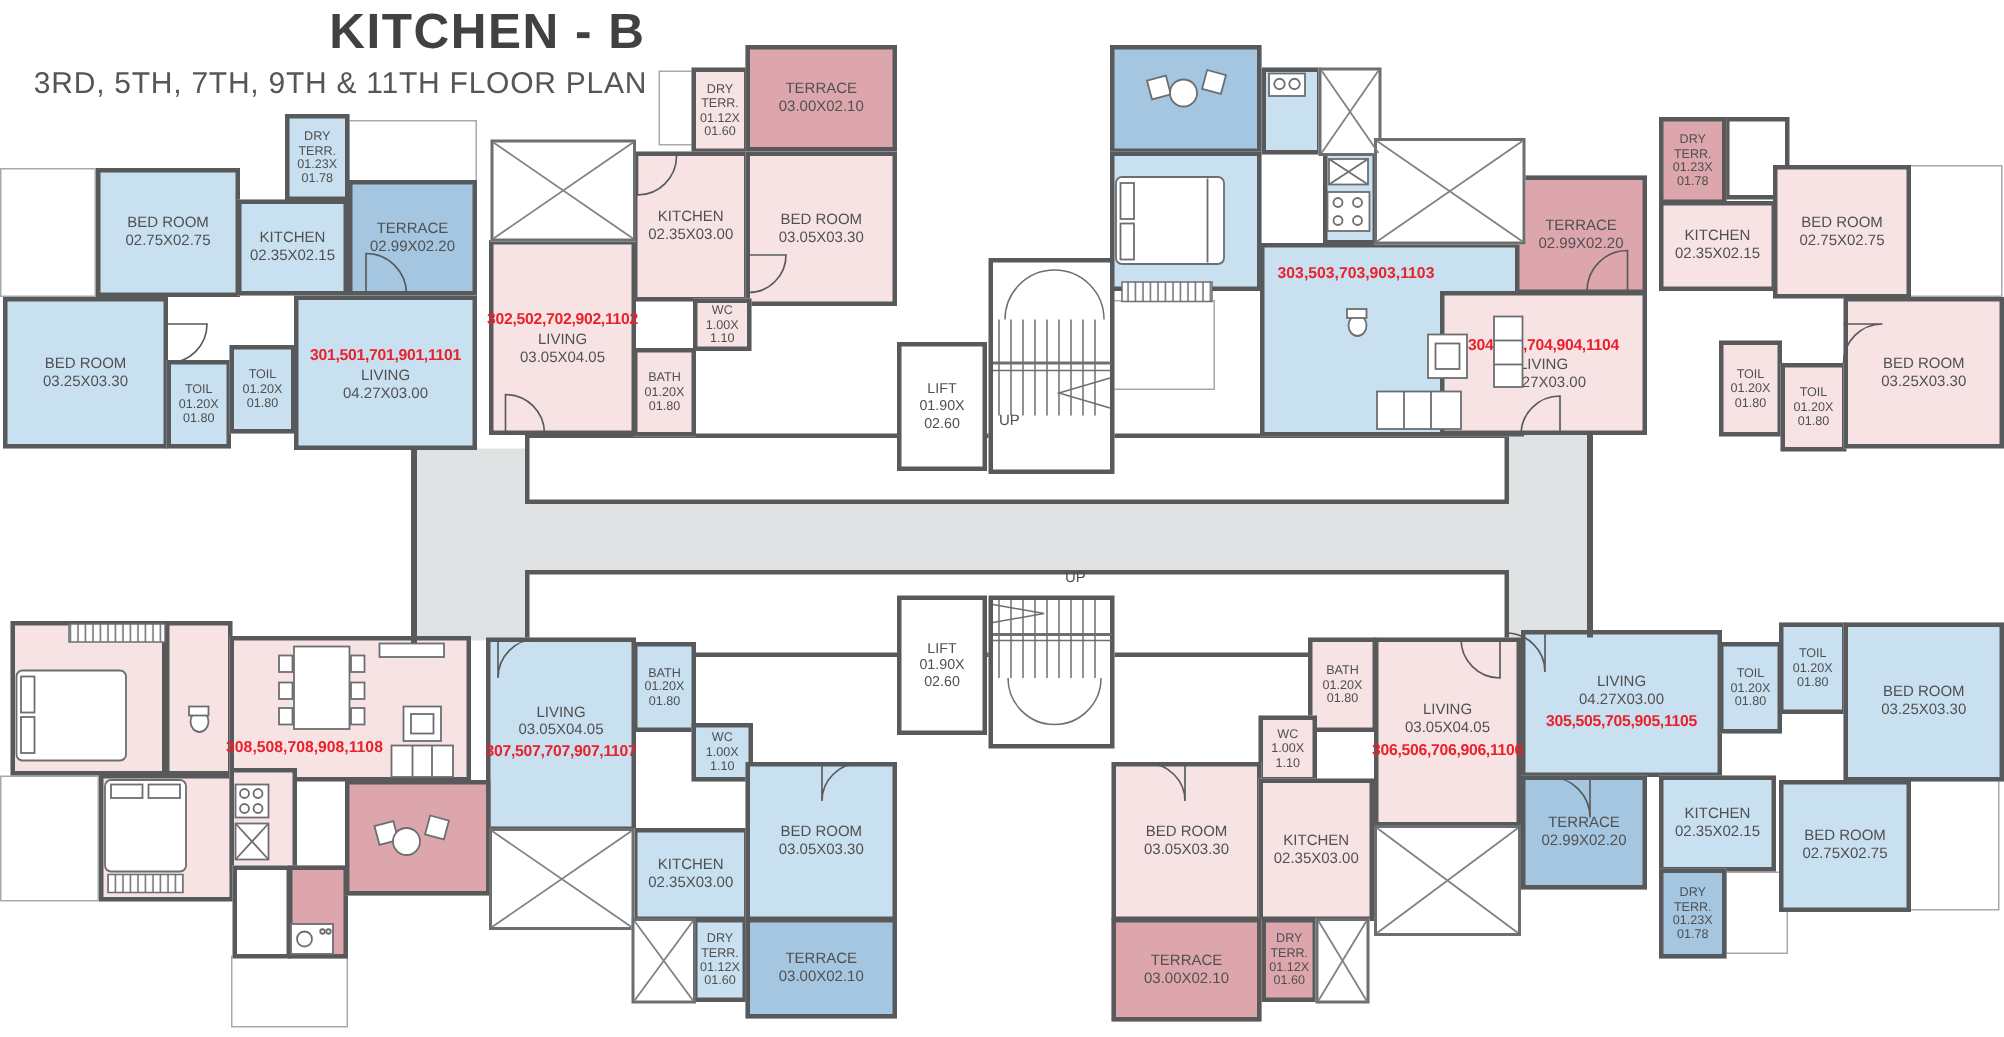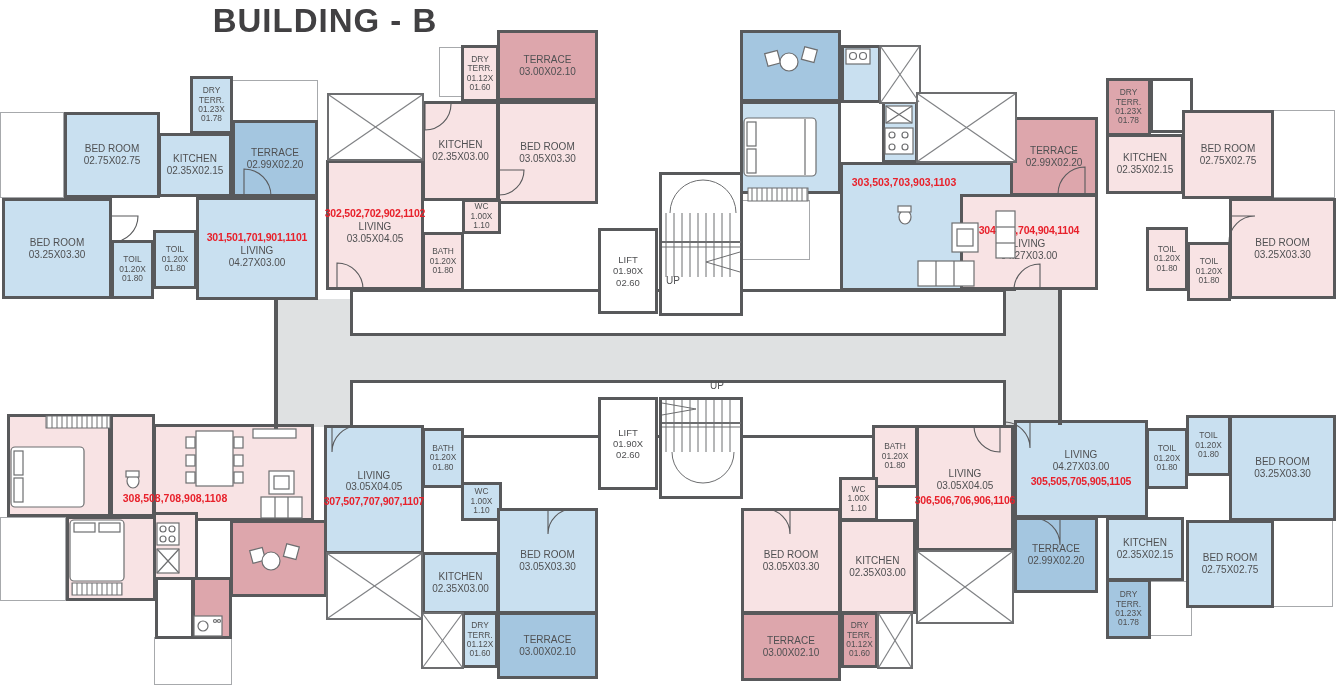--- a/index.html
+++ b/index.html
@@ -29,21 +29,22 @@
   .up{position:absolute;font-size:10px;color:#4f5052;z-index:30;}
   svg.overlay{position:absolute;left:0;top:0;z-index:25;pointer-events:none;}
   .room{z-index:10}.xbox{z-index:15}.void{z-index:5}.gray{z-index:2}.thin{z-index:4}
   .wallseg{z-index:12}
 </style>
 </head>
 <body>
 
 <div id="plan">
 
-  <div class="title">BUILDING - B</div>
+  <div class="title">KITCHEN - B</div>
+  <div class="subtitle">3RD, 5TH, 7TH, 9TH &amp; 11TH FLOOR PLAN</div>
 
   <div class="gray" style="left:350px;top:333px;width:656px;height:49px"></div>
   <div class="gray" style="left:277px;top:299px;width:73px;height:128px"></div>
   <div class="gray" style="left:1006px;top:288px;width:56px;height:137px"></div>
   <div class="gray" style="left:595px;top:314px;width:148px;height:22px"></div>
   <div class="gray" style="left:595px;top:378px;width:148px;height:22px"></div>
   <div class="wallseg" style="left:274px;top:299px;width:4px;height:130px"></div>
   <div class="wallseg" style="left:1058px;top:288px;width:4px;height:137px"></div>
 
   <div class="void" style="left:350px;top:289px;width:656px;height:47px"></div>
@@ -306,21 +307,21 @@
   </div>
 
   <div class="room pink" style="left:7px;top:414px;width:104px;height:103px"></div>
   <div class="room pink" style="left:110px;top:414px;width:45px;height:103px"></div>
   <div class="room pink" style="left:153px;top:424px;width:161px;height:97px"></div>
   <div class="room pink" style="left:66px;top:516px;width:90px;height:85px"></div>
   <div class="room pink" style="left:153px;top:512px;width:45px;height:70px"></div>
   <div class="room white" style="left:155px;top:577px;width:39px;height:62px"></div>
   <div class="room pinkd" style="left:192px;top:577px;width:40px;height:62px"></div>
   <div class="room pinkd" style="left:230px;top:520px;width:97px;height:77px"></div>
-  <div class="unofloat" style="left:116px;top:492px;width:118px">308,508,708,908,1108</div>
+  <div class="unofloat" style="left:144px;top:492px;width:118px">308,508,708,908,1108</div>
 
   <svg class="overlay" width="1336" height="691" viewBox="0 0 1336 691">
     <defs>
       <pattern id="hatchP" width="5" height="12" patternUnits="userSpaceOnUse">
         <rect width="5" height="12" fill="#ffffff"></rect>
         <line x1="2" y1="0" x2="2" y2="12" stroke="#6d6e70" stroke-width="1"></line>
       </pattern>
     </defs>
 
     <g stroke="#808285" stroke-width="1.2">

